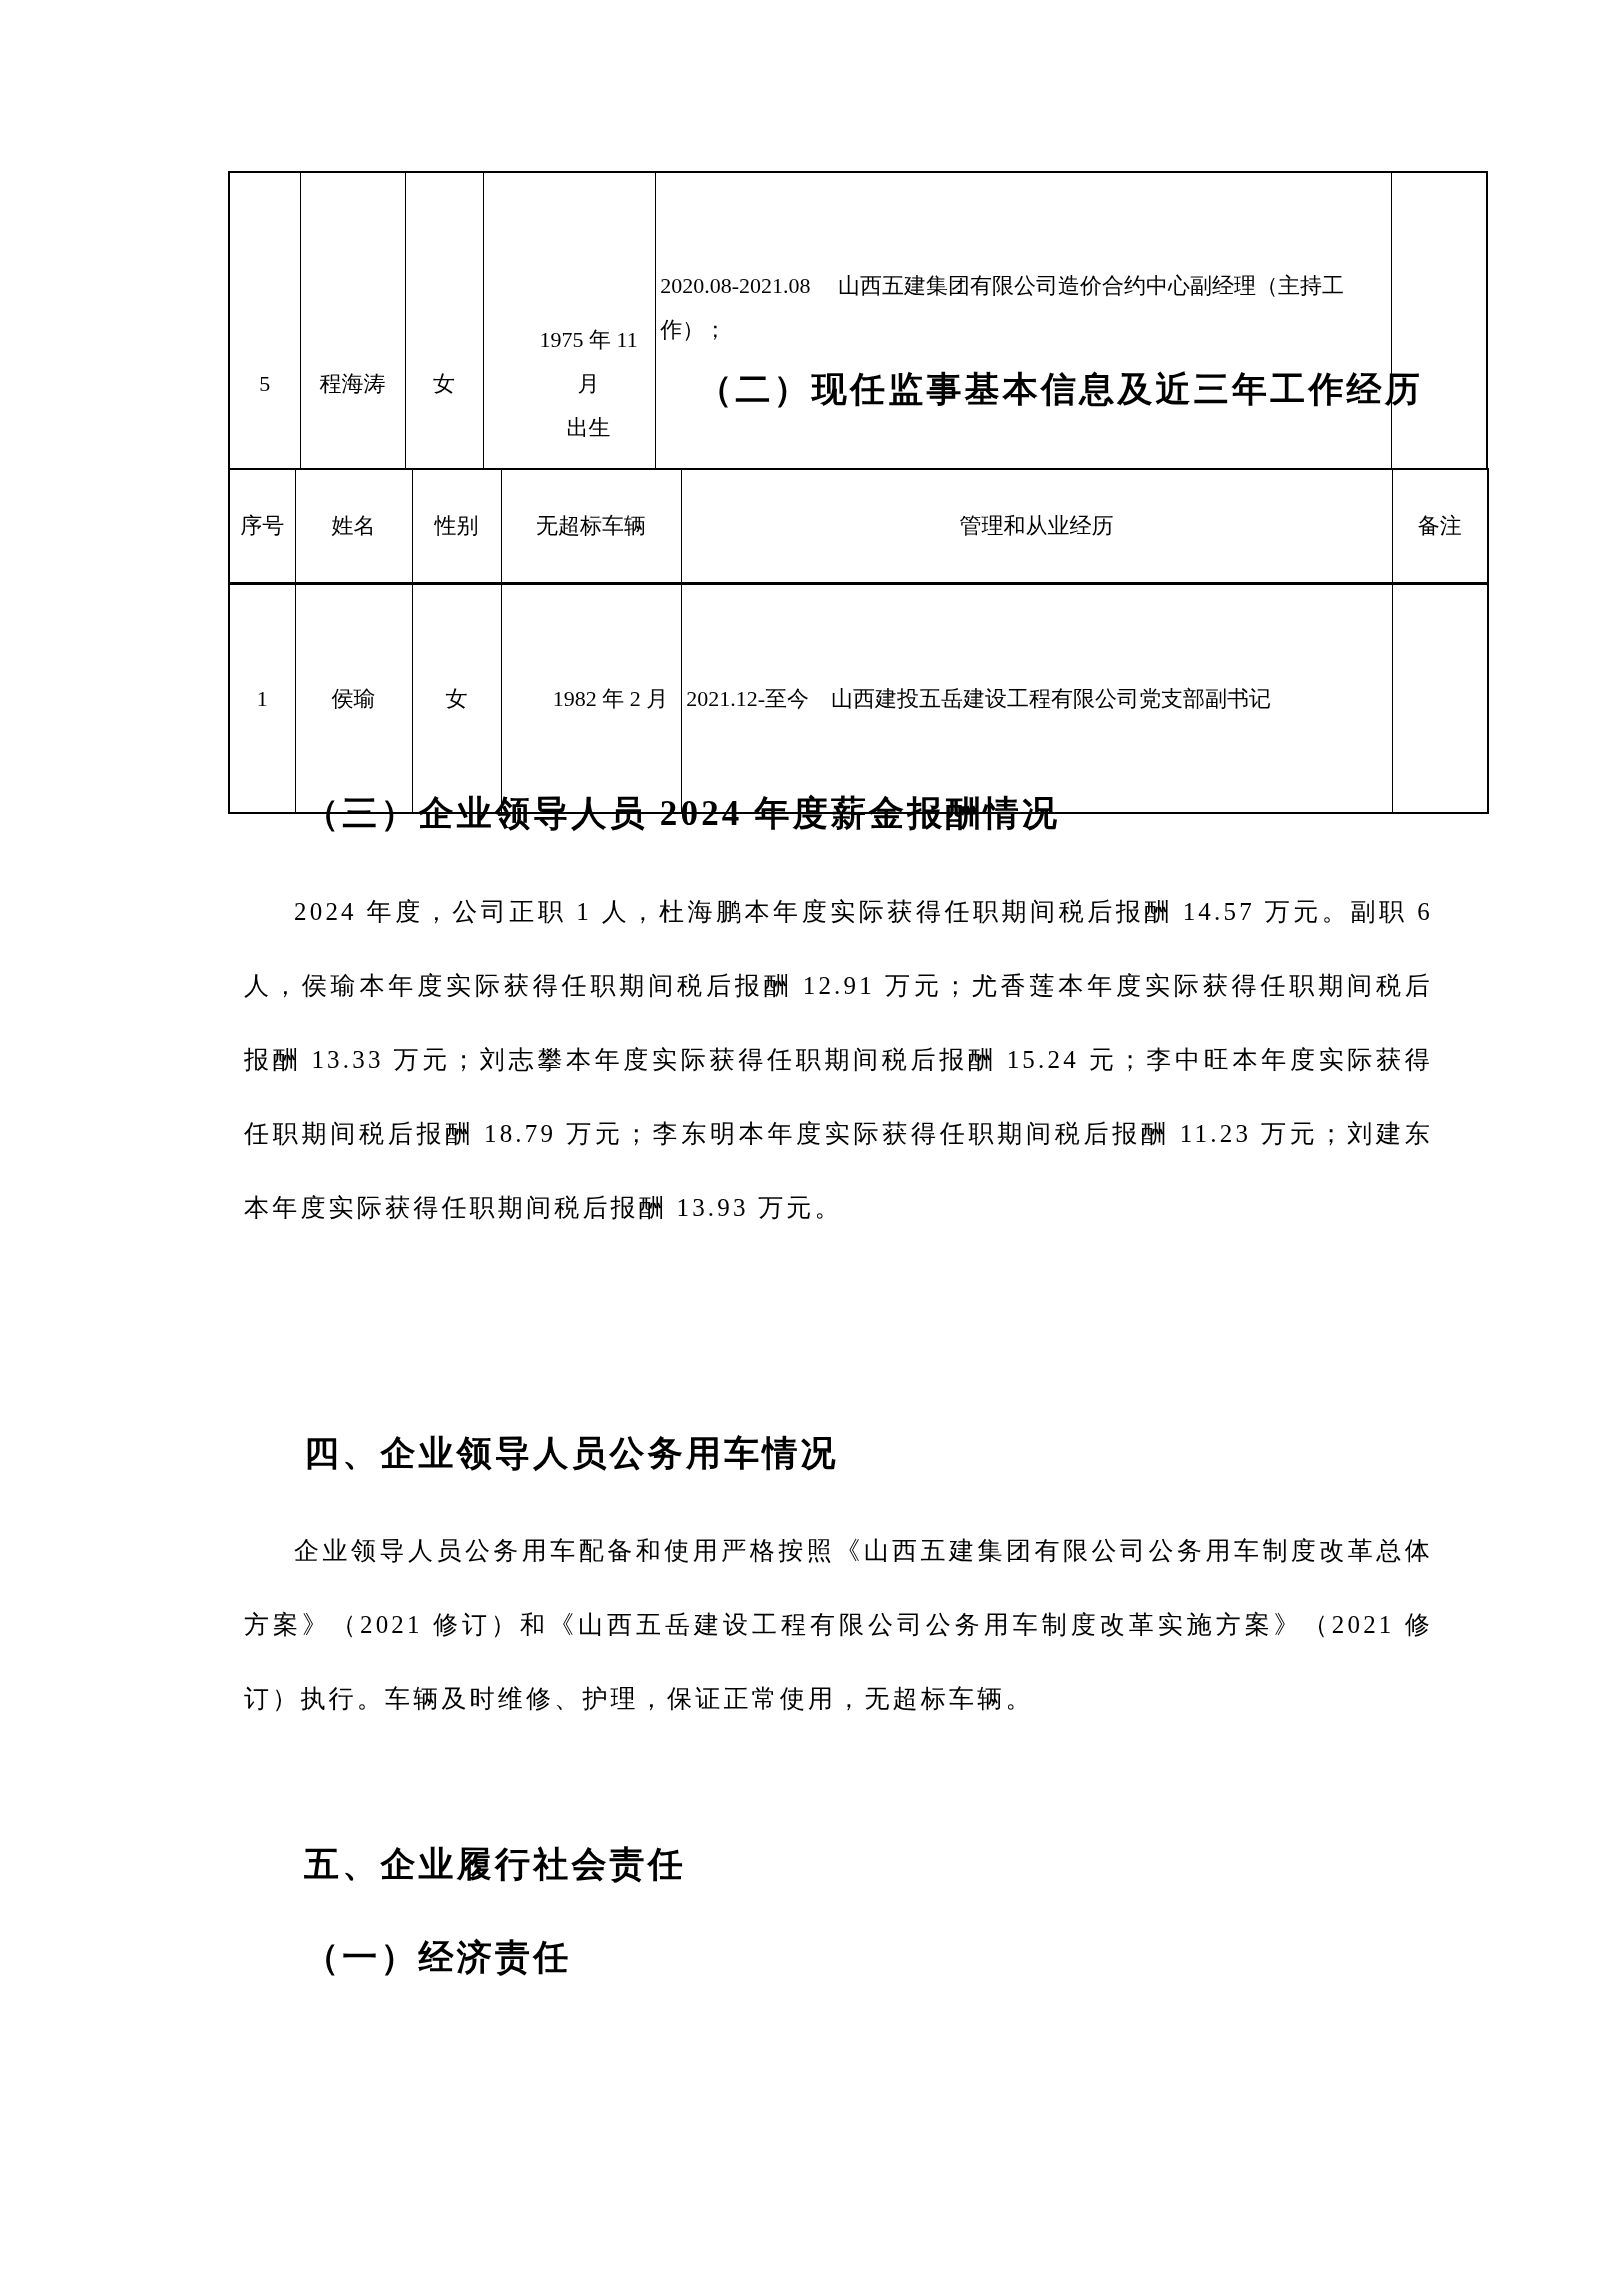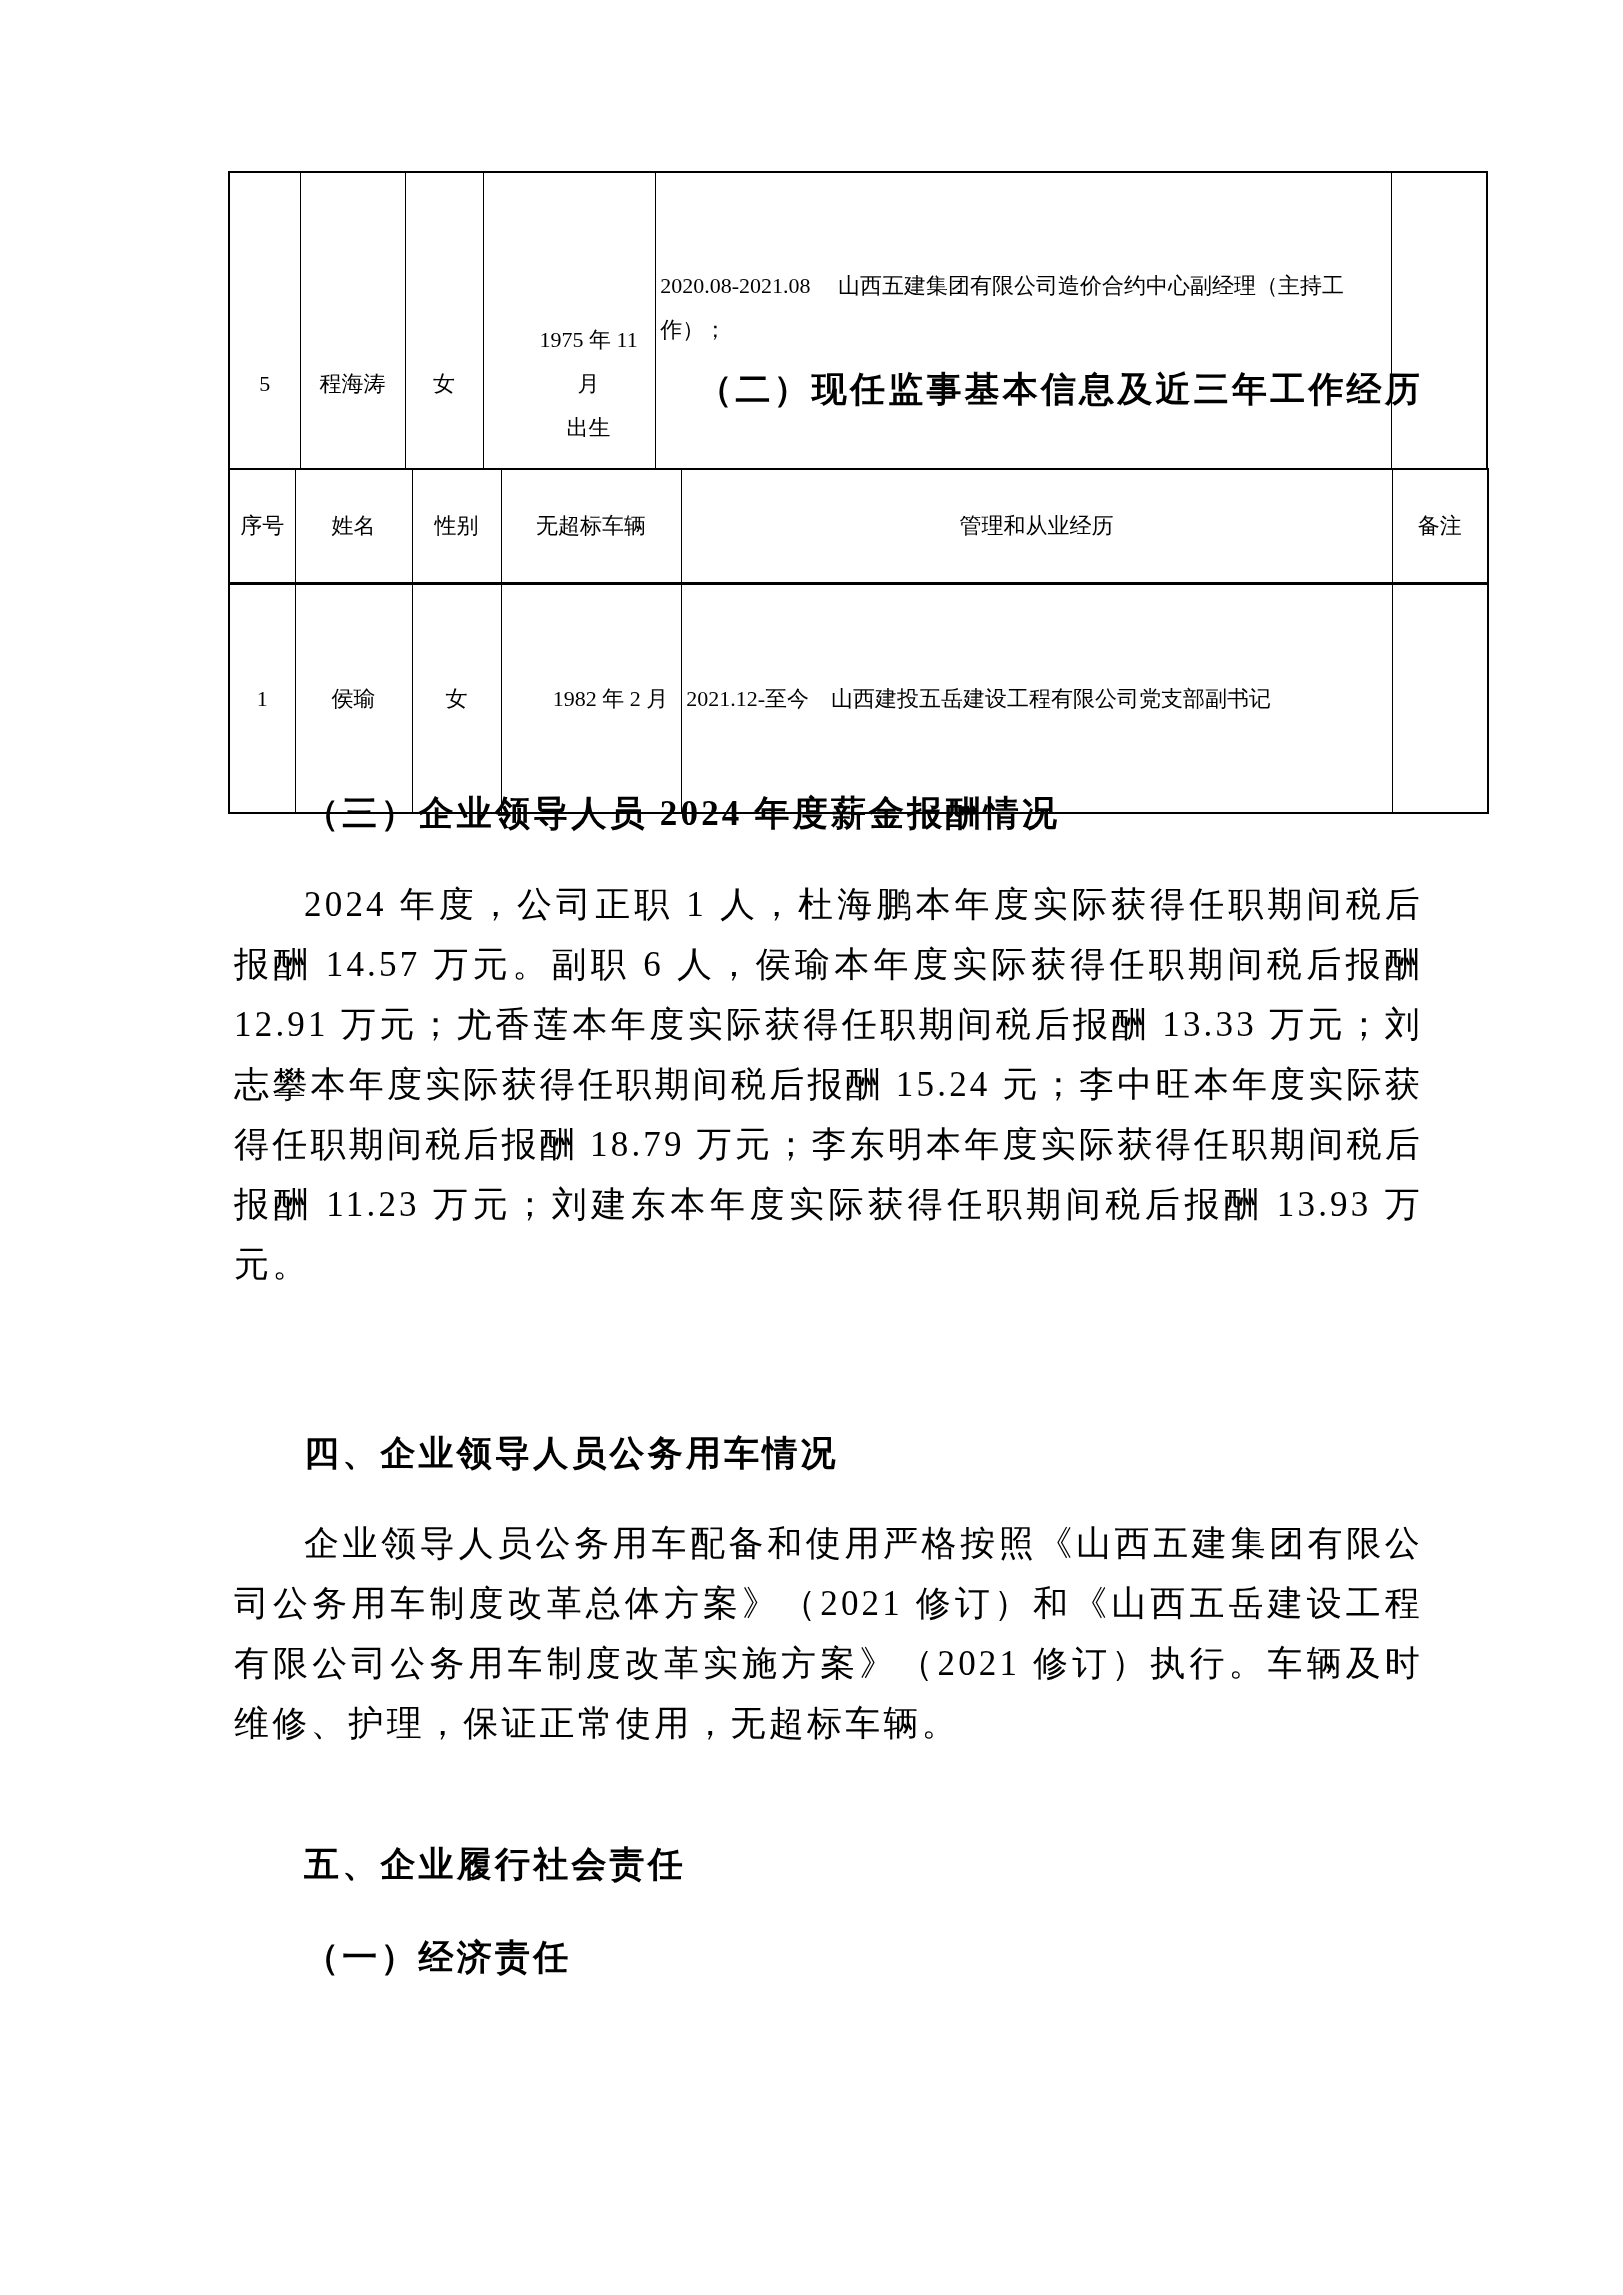--- a/index.html
+++ b/index.html
@@ -29,22 +29,22 @@
   .history-cell p + p{margin-top:20.6px;}
   .prewrap{white-space:pre-line;padding-left:44px;}
   .heading{
     position:absolute;left:234px;width:1189px;
     font-size:35px;font-weight:bold;
     letter-spacing:3.2px;line-height:48px;
     text-indent:70px;
     white-space:nowrap;
   }
   .body-para{
-    position:absolute;left:234px;width:1189px;
-    font-size:35px;line-height:60px;letter-spacing:3.2px;
+    position:absolute;left:244px;width:1189px;
+    font-size:25px;line-height:74px;letter-spacing:3.2px;
     text-align:justify;text-align-last:left;
     text-indent:2em;
   }
   #table-top{left:228px;top:171px;width:1258px;}
   #table-top td{height:167px;}
   #heading-supervisors{top:366px;text-align:right;}
   #table-supervisors{left:228px;top:468px;width:1258px;}
   #table-supervisors .tbl-head th{height:106px;}
   #table-supervisors .tbl-data td{height:179px;}
   #heading-salary{top:790px;}

